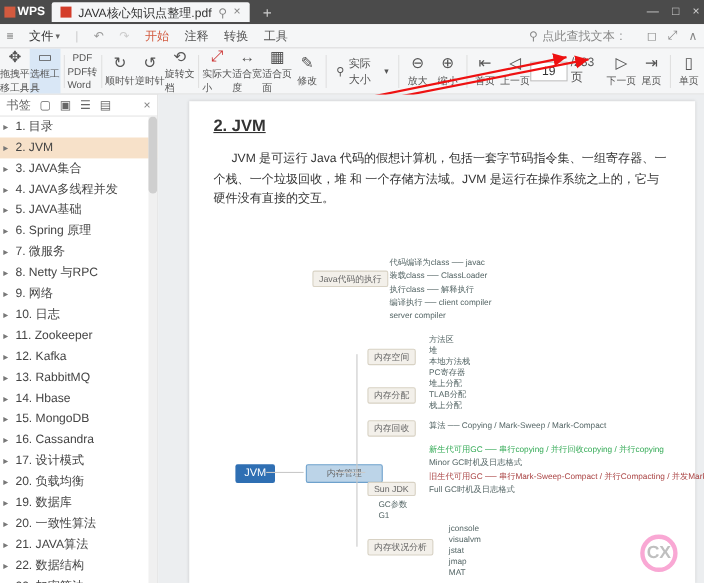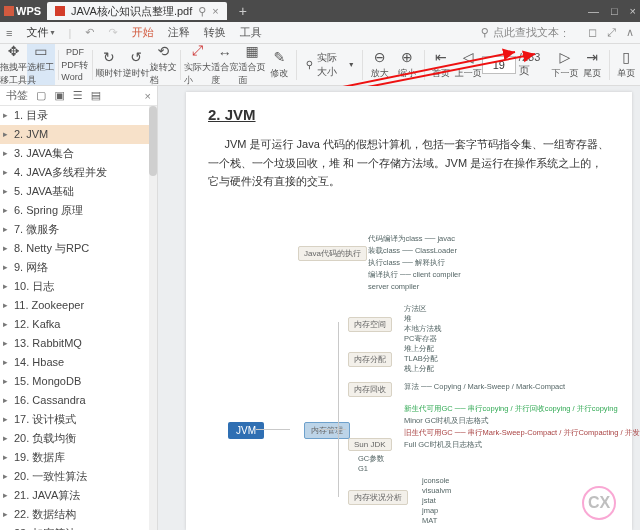--- a/index.html
+++ b/index.html
@@ -34,55 +34,55 @@
   .tsep { width: 1px; height: 30px; background: #e0e0e0; margin: 0 3px; }
   .zoom-box { display: flex; align-items: center; gap: 4px; font-size: 10px; color: #555; margin: 0 6px; }
   .zoom-box .tri { font-size: 8px; }
   .page-box { border: 1px solid #bfbfbf; width: 34px; height: 18px; display: flex; align-items: center; justify-content: center; font-size: 11px; background: #fff; }
   .page-total { font-size: 11px; color: #555; }
 
   
   .body-split { display: flex; height: calc(530px - 22px - 22px - 42px); }
 
   
-  .sidebar { width: 158px; border-right: 1px solid #dcdcdc; display: flex; flex-direction: column; position: relative; }
+  .sidebar { width: 144px; border-right: 1px solid #dcdcdc; display: flex; flex-direction: column; position: relative; }
   .side-head { height: 20px; border-bottom: 1px solid #e5e5e5; display: flex; align-items: center; padding: 0 6px; gap: 8px; color: #666; font-size: 11px; position: relative; }
   .side-head .x { position: absolute; right: 6px; color: #888; }
   .bm-list { flex: 1; overflow: hidden; position: relative; }
   .bm-list ul { list-style: none; }
   .bm-list li { padding: 2px 6px 2px 14px; font-size: 11px; color: #444; display: flex; align-items: center; gap: 4px; position: relative; line-height: 15px; cursor: pointer; }
   .bm-list li .caret { position: absolute; left: 3px; font-size: 9px; color: #777; }
   .bm-list li.active { background: #f7e1c9; }
   .bm-scroll { position: absolute; right: 0; top: 0; width: 8px; bottom: 0; background: #f0f0f0; }
   .bm-thumb { position: absolute; right: 0; top: 0; width: 8px; height: 70px; background: #cfcfcf; border-radius: 4px; }
 
   
   .docview { flex: 1; background: #eceef0; position: relative; overflow: hidden; }
   .page { position: absolute; left: 28px; right: 8px; top: 6px; bottom: 0; background: #fff; padding: 14px 22px 0 22px; box-shadow: 0 0 3px rgba(0,0,0,.15); }
   .page h2 { font-size: 15px; font-weight: bold; text-decoration: underline; margin-bottom: 12px; }
   .page .sec { font-size: 11px; margin-bottom: 8px; }
   .page p { font-size: 11px; line-height: 1.7; text-indent: 1.5em; }
 
   
   .mind { position: absolute; left: 22px; right: 22px; top: 140px; bottom: 0; font-size: 8px; color: #666; }
   .root { position: absolute; left: 20px; top: 190px; background: #2f6fb3; color: #fff; padding: 3px 8px; border-radius: 2px; font-size: 10px; }
-  .hub  { position: absolute; left: 96px; top: 190px; background: #bcd4e8; border: 1px solid #6ea1cc; padding: 2px 6px; border-radius: 2px; font-size: 8px; }
+  .hub  { position: absolute; left: 84px; top: 190px; background: #bcd4e8; border: 1px solid #6ea1cc; padding: 2px 18px; border-radius: 2px; font-size: 8px; }
   .node { position: absolute; background: #f3f0ea; border: 1px solid #d8d2c4; padding: 1px 5px; border-radius: 2px; font-size: 8px; white-space: nowrap; }
   .leaf { position: absolute; font-size: 7.5px; color: #566; white-space: nowrap; }
   .leaf.b { color: #3a5; }
   .leaf.r { color: #a44; }
   .link { position: absolute; border-top: 1px solid #c9c9c9; }
   .vlink { position: absolute; border-left: 1px solid #c9c9c9; }
 
   
   .arrow-svg { position: absolute; top: 44px; left: 160px; pointer-events: none; }
 
   
   .wm { position: absolute; right: 16px; bottom: 10px; font-size: 10px; color: #9a9a9a; display: flex; align-items: center; gap: 4px; }
-  .wm .logo { width: 34px; height: 34px; border: 2px solid #f9a8d4; border-radius: 50%; display: flex; align-items: center; justify-content: center; font-size: 16px; color: #bfbfbf; font-weight: bold; }
+  .wm .logo { width: 34px; height: 34px; border: 4px solid #f9a8d4; border-radius: 50%; display: flex; align-items: center; justify-content: center; font-size: 16px; color: #bfbfbf; font-weight: bold; }
 </style>
 </head>
 <body>
 
 <div class="titlebar">
   <span class="wps">
       <span class="accent-sq"></span>
       <span>WPS</span>
     </span>
   <div class="tab">

